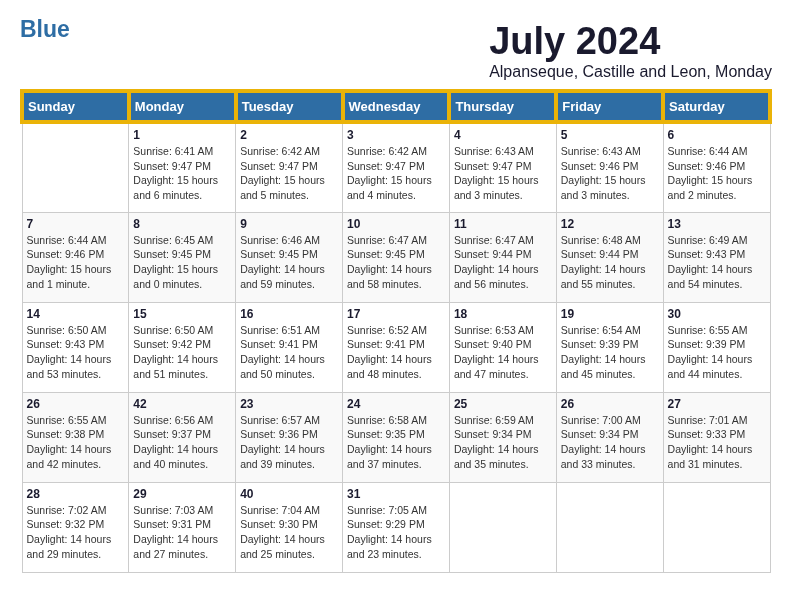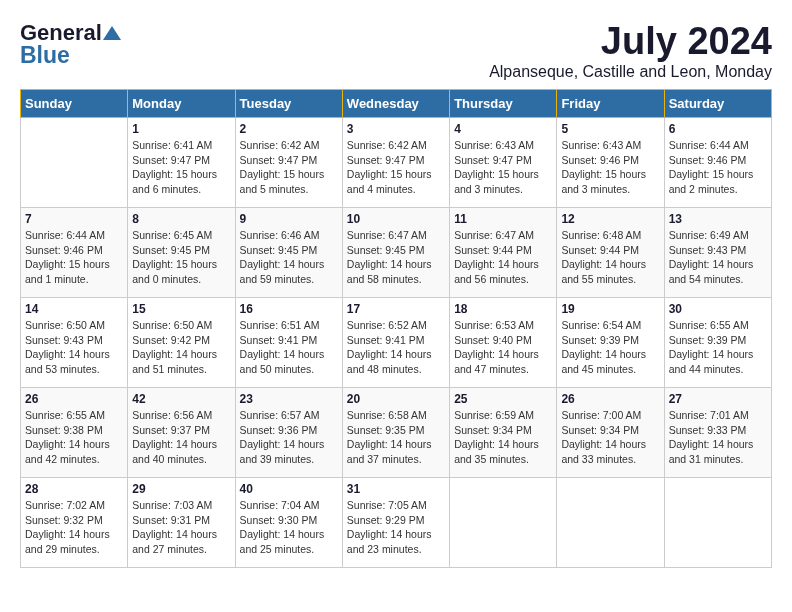--- a/index.html
+++ b/index.html
@@ -15,21 +15,20 @@
       justify-content: space-between;
       align-items: flex-start;
       margin-bottom: 8px;
     }
     .logo {
       display: flex;
       flex-direction: column;
       align-items: flex-start;
     }
     .title-area {
-      text-align: right;
     }
     .month-title {
       font-size: 38px;
       font-weight: bold;
       color: #1a1a2e;
     }
     .location-title {
       font-size: 16px;
       color: #1a1a2e;
     }
@@ -38,21 +37,21 @@
       border-collapse: collapse;
       font-size: 11px;
     }
     thead tr th {
       background-color: #2e6da4;
       color: #fff;
       font-weight: bold;
       font-size: 13px;
       padding: 6px 4px;
       text-align: left;
-      border: 1px solid #eab308;
+      border: 4px solid #eab308;
     }
     tbody tr td {
       border: 1px solid #ccc;
       vertical-align: top;
       padding: 4px;
       height: 90px;
       width: 107px;
     }
     .day-number {
       font-weight: bold;
@@ -74,26 +73,20 @@
     }
     tbody tr:nth-child(odd) td {
       background: #fff;
     }
   </style>
 </head>
 <body>
 
 <div class="header-area">
   <div class="logo">
-    <div style="display:flex; align-items:center;">
-      <span style="font-size:22px; font-weight:bold; color:#1a1a2e;">General</span>
-      <svg width="18" height="14" viewBox="0 0 18 14" style="margin: 0 1px;">
-        <polygon points="0,14 9,0 18,14" fill="#2e6da4"></polygon>
-      </svg>
-    </div>
     <span style="font-size:23px; font-weight:bold; color:#2e6da4; margin-top:-4px;">Blue</span>
   </div>
   <div class="title-area">
     <div class="month-title">July 2024</div>
     <div class="location-title">Alpanseque, Castille and Leon, Monday</div>
   </div>
 </div>
 
 <table>
   <thead>
@@ -202,21 +195,21 @@
         </td>
         <td>
           <span class="day-number">42</span>
           <div class="day-detail">Sunrise: 6:56 AM<br>Sunset: 9:37 PM<br>Daylight: 14 hours and 40 minutes.</div>
         </td>
         <td>
           <span class="day-number">23</span>
           <div class="day-detail">Sunrise: 6:57 AM<br>Sunset: 9:36 PM<br>Daylight: 14 hours and 39 minutes.</div>
         </td>
         <td>
-          <span class="day-number">20</span>
+          <span class="day-number">24</span>
           <div class="day-detail">Sunrise: 6:58 AM<br>Sunset: 9:35 PM<br>Daylight: 14 hours and 37 minutes.</div>
         </td>
         <td>
           <span class="day-number">25</span>
           <div class="day-detail">Sunrise: 6:59 AM<br>Sunset: 9:34 PM<br>Daylight: 14 hours and 35 minutes.</div>
         </td>
         <td>
           <span class="day-number">26</span>
           <div class="day-detail">Sunrise: 7:00 AM<br>Sunset: 9:34 PM<br>Daylight: 14 hours and 33 minutes.</div>
         </td>

